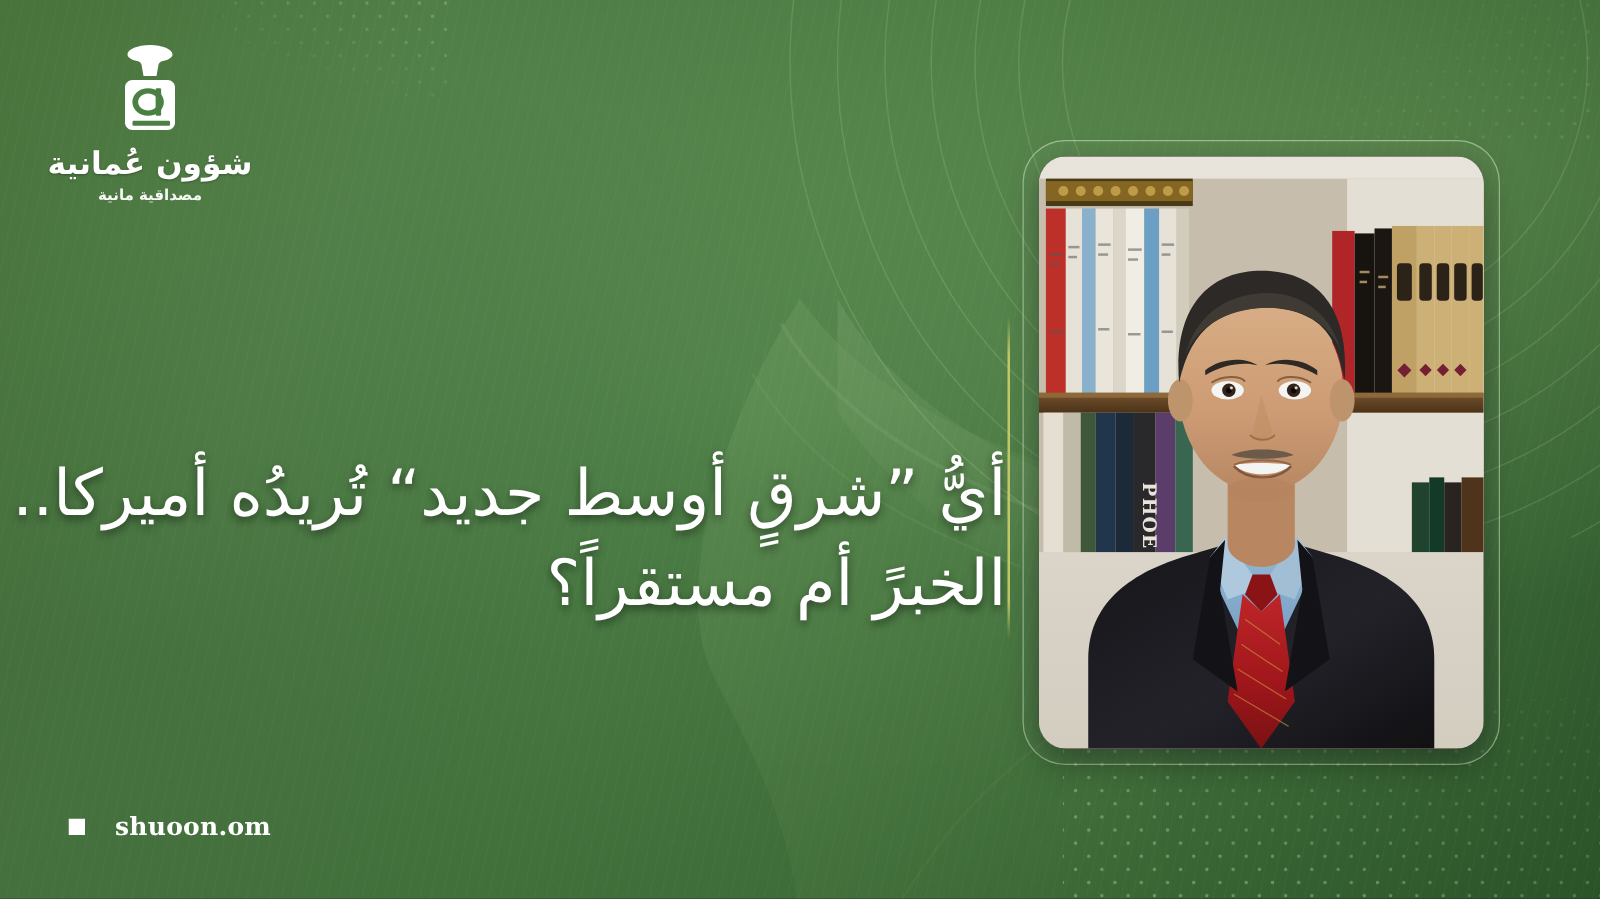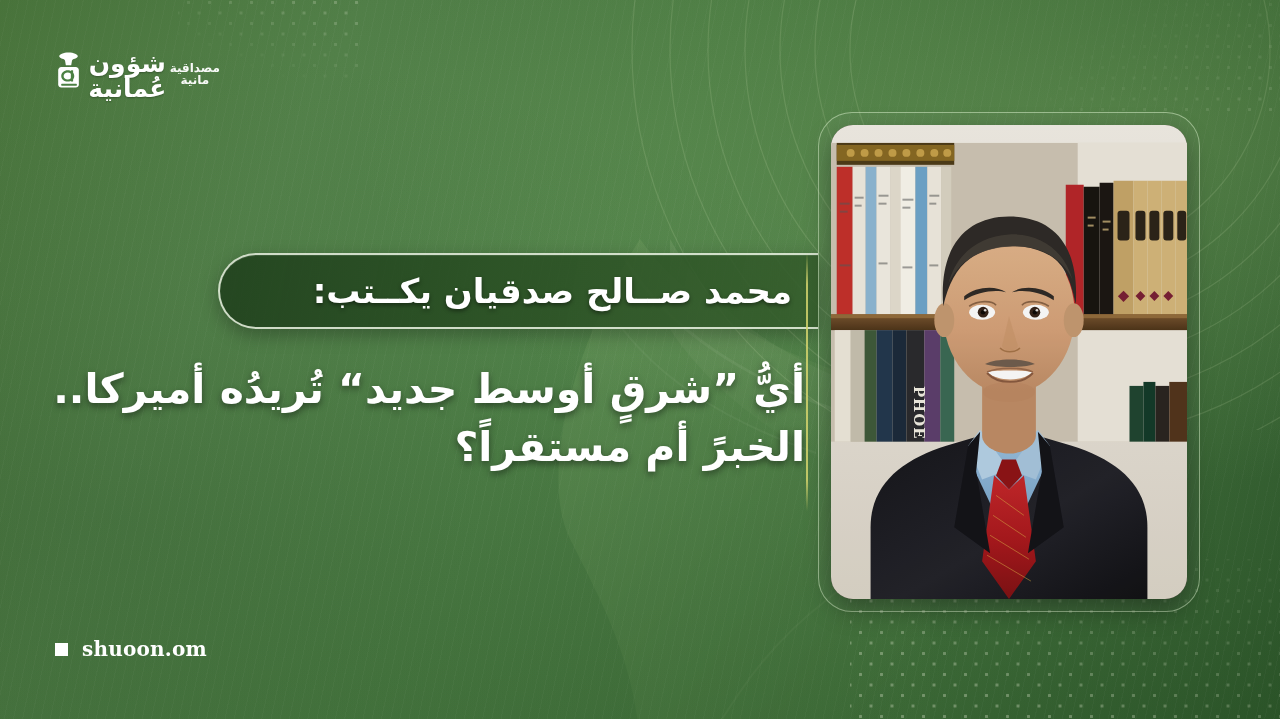--- a/index.html
+++ b/index.html
@@ -72,23 +72,23 @@
 
   
   .bg-sheen{
     position:absolute; inset:0;
     background:repeating-linear-gradient(102deg, rgba(255,255,255,.028) 0px, rgba(255,255,255,.028) 1px, rgba(255,255,255,0) 1px, rgba(255,255,255,0) 9px);
     pointer-events:none;
   }
 
   
   .logo{
-    position:absolute; left:52px; top:34px;
+    position:absolute; left:36px; top:34px;
     width:168px;
-    display:flex; flex-direction:row; align-items:center;
+    display:flex; flex-direction:column; align-items:center;
   }
   .logo-mark{ width:64px; height:72px; }
   .logo-mark svg{ width:100%; height:100%; display:block; }
   .logo-word{
     margin-top:12px;
     color:#ffffff;
     font-size:25px; font-weight:700;
     letter-spacing:.5px;
     direction:rtl; text-align:center;
     line-height:1;
@@ -130,22 +130,22 @@
   
   .headline{
     position:absolute;
     left:90px; top:360px;
     width:715px;
     direction:rtl; text-align:right;
   }
   .headline-line{
     position:relative;
     color:#ffffff;
-    font-size:41px;
-    font-weight:700;
+    font-size:51px;
+    font-weight:400;
     line-height:1.42;
     letter-spacing:0px;
     text-shadow:0 3px 7px rgba(0,0,0,.45);
     white-space:nowrap;
   }
   .headline-line::before{
     content:"";
     position:absolute;
     left:0; right:0;
     top:50%;
@@ -178,22 +178,22 @@
     border-radius:22px;
     overflow:hidden;
     background:#3a3228;
     box-shadow:0 10px 26px rgba(0,0,0,.35);
   }
   .portrait svg{ width:100%; height:100%; display:block; }
 
   
   .footer{
     position:absolute;
-    left:55px; bottom:58px;
-    display:flex; align-items:center; gap:14px;
+    left:55px; bottom:46px;
+    display:flex; align-items:center; gap:24px;
   }
   .footer-bullet{
     width:13px; height:13px;
     background:#ffffff;
     display:inline-block;
   }
   .footer-url{
     color:#ffffff;
     font-family:"DejaVu Serif","Liberation Serif",serif;
     font-size:20px;
@@ -259,23 +259,20 @@
           <path d="M30.5 36.5c7 0 12.6 4.9 12.6 11s-5.6 11-12.6 11-12.6-4.9-12.6-11 5.6-11 12.6-11zm0 4.2c-4.4 0-8 3-8 6.8s3.6 6.8 8 6.8 8-3 8-6.8-3.6-6.8-8-6.8z"></path>
           <rect x="36.5" y="36.5" width="4.4" height="22" rx="1"></rect>
           <rect x="18" y="62.5" width="30" height="4" rx="1"></rect>
         </g>
       </svg>
     </div>
     <div class="logo-word">شؤون عُمانية</div>
     <div class="logo-tag">مصداقية مانية</div>
   </div>
 
-  <div class="author-pill">
-    <span class="author-pill-text">محمد صــالح صدقيان يكــتب:</span>
-  </div>
 
   <div class="headline">
     <div class="headline-line">أيُّ ”شرقٍ أوسط جديد“ تُريدُه أميركا..</div>
     <div class="headline-line">الخبرً أم مستقراً؟</div>
   </div>
 
   <div class="gold-rule"></div>
 
   <div class="portrait-frame">
     <div class="portrait">

